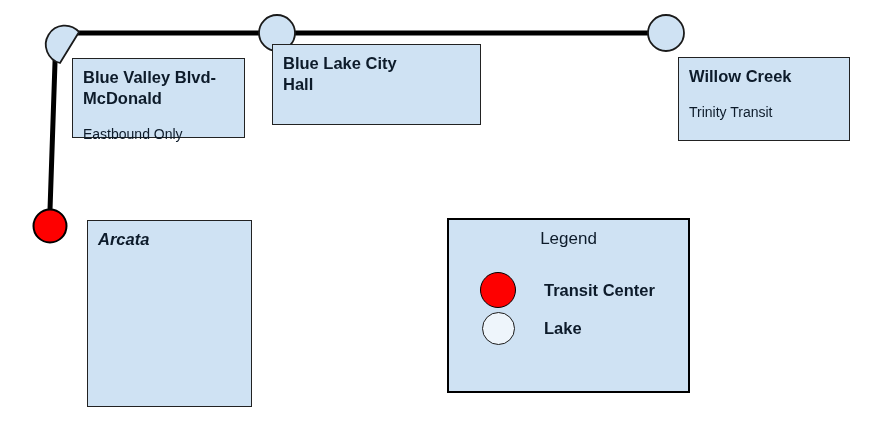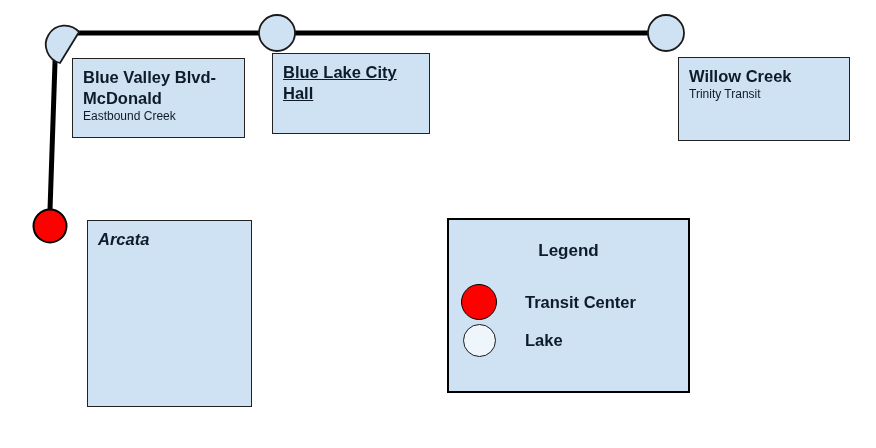--- a/index.html
+++ b/index.html
@@ -55,46 +55,47 @@
     border: 1.5px solid var(--box-border);
     color: var(--text-color);
     padding: 8px 10px;
   }
   .box-title {
     font-weight: bold;
     font-size: 16.5px;
     line-height: 1.27;
   }
   .box-subtitle {
-    font-size: 12px;
+    font-size: 14px;
     line-height: 1.32;
+    margin-top: 16px;
   }
 
   .sb-west   { left: 72px;  top: 58px;  width: 173px; height: 80px; }
-  .sb-blue   { left: 272px; top: 53px;  width: 158px; height: 81px; text-decoration: underline; }
+  .sb-blue   { left: 272px; top: 44px;  width: 209px; height: 81px; }
   .sb-blue .box-title { max-width: 125px; }
   .sb-willow { left: 678px; top: 57px;  width: 172px; height: 84px; }
   .sb-arcata { left: 87px;  top: 220px; width: 165px; height: 187px; font-style: italic; }
   .sb-arcata .box-subtitle { max-width: 145px; }
 
   .legend {
     position: absolute;
     left: 447px; top: 218px;
     width: 243px; height: 175px;
     background: var(--box-fill);
     border: 2px solid var(--legend-border);
     color: var(--text-color);
   }
   .legend-title {
-    margin-top: 21px;
+    margin-top: 9px;
     text-align: center;
-    font-weight: bold;
+    font-weight: normal;
     font-size: 17px;
   }
-  .legend-rows { margin-top: 22px; }
+  .legend-rows { margin-top: 22px; padding-left: 19px; }
   .legend-row {
     display: flex;
     align-items: center;
     height: 38px;
   }
   .legend-icon-cell {
     width: 60px;
     display: flex;
     justify-content: center;
     align-items: center;
@@ -129,21 +130,21 @@
   <svg class="route-layer" width="876" height="448" viewBox="0 0 876 448" xmlns="http://www.w3.org/2000/svg">
     <path class="route-path" d="M 649 33 L 56 33 L 50 210"></path>
     <path class="stop-shape" d="M 79 32 A 19 19 0 1 0 60 63 Z"></path>
     <circle class="stop-shape" cx="277" cy="33" r="18"></circle>
     <circle class="stop-shape" cx="666" cy="33" r="18"></circle>
     <circle class="transit-center-shape" cx="50" cy="226" r="16.5"></circle>
   </svg>
 
   <div class="station-box sb-west">
     <div class="box-title">Blue Valley Blvd-McDonald</div>
-    <div class="box-subtitle">Eastbound Creek</div>
+    <div class="box-subtitle">Eastbound Only</div>
   </div>
 
   <div class="station-box sb-blue">
     <div class="box-title">Blue Lake City Hall</div>
     <div class="box-subtitle"></div>
   </div>
 
   <div class="station-box sb-willow">
     <div class="box-title">Willow Creek</div>
     <div class="box-subtitle">Trinity Transit</div>

